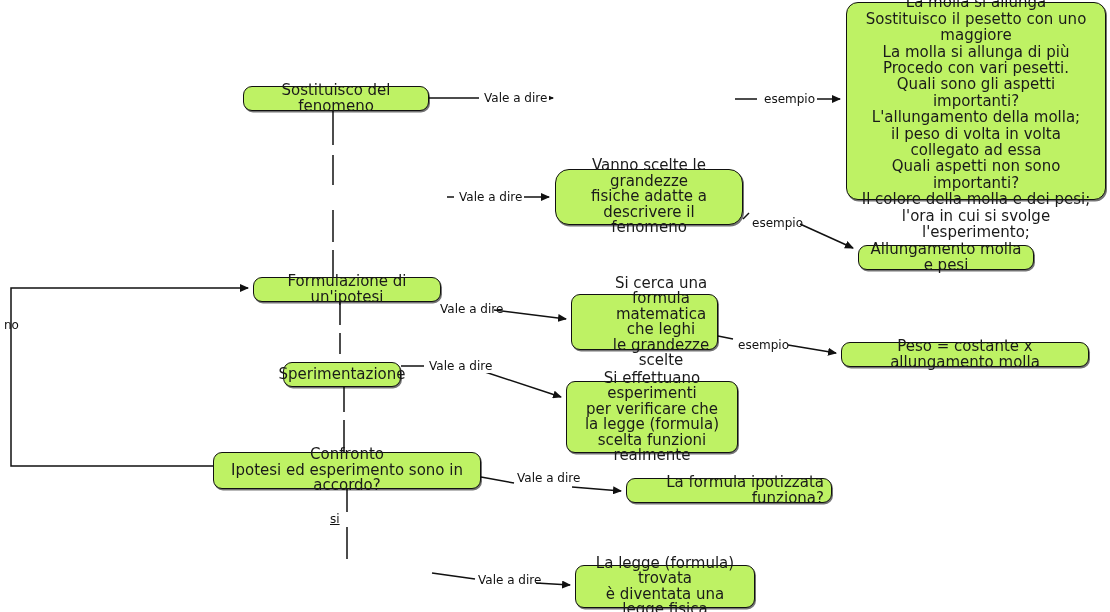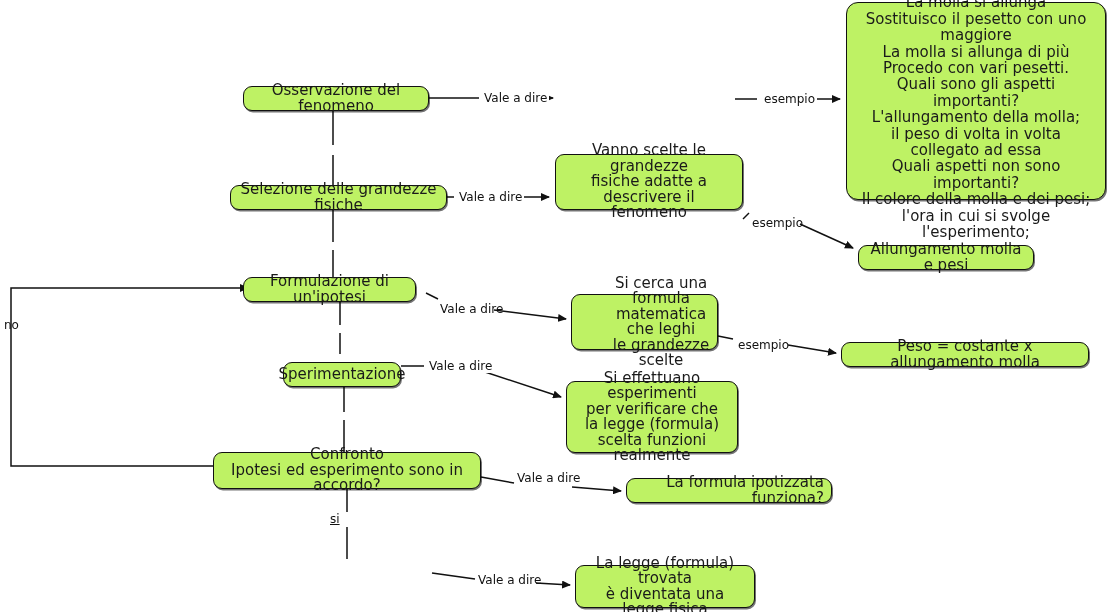--- a/index.html
+++ b/index.html
@@ -115,46 +115,45 @@
       <path d="M213,466 L11,466 L11,288 L248,288" marker-end="url(#arrow)"></path>
 
       <path d="M347,489 L347,512"></path>
       <path d="M347,527 L347,559"></path>
 
       <path d="M432,573 L475,579"></path>
       <path d="M536,583 L570,585" marker-end="url(#arrow)"></path>
     </g>
   </svg>
 
-  <div class="node" style="left:243px;top:86px;width:186px;height:25px;">Osservazione del fenomeno</div>
+  <div class="node" style="left:243px;top:86px;width:186px;height:25px;">Sostituisco del fenomeno</div>
 
 
   <div class="node big" style="left:846px;top:2px;width:260px;height:198px;">Fisso un estremo di una molla
 Appendo all'altro estremo un peso
 La molla si allunga
 Sostituisco il pesetto con uno maggiore
 La molla si allunga di più
 Procedo con vari pesetti.
 Quali sono gli aspetti importanti?
 L'allungamento della molla;
 il peso di volta in volta collegato ad essa
 Quali aspetti non sono importanti?
 Il colore della molla e dei pesi;
 l'ora in cui si svolge l'esperimento;
 ...</div>
 
-  <div class="node" style="left:230px;top:185px;width:217px;height:25px;">Selezione delle grandezze fisiche</div>
 
-  <div class="node" style="left:555px;top:154px;width:188px;height:56px;">Vanno scelte le grandezze
+  <div class="node" style="left:555px;top:169px;width:188px;height:56px;border-radius:14px;">Vanno scelte le grandezze
 fisiche adatte a descrivere il
 fenomeno</div>
 
   <div class="node" style="left:858px;top:245px;width:176px;height:25px;">Allungamento molla e pesi</div>
 
-  <div class="node" style="left:243px;top:277px;width:173px;height:25px;">Formulazione di un'ipotesi</div>
+  <div class="node" style="left:253px;top:277px;width:188px;height:25px;">Formulazione di un'ipotesi</div>
 
   <div class="node" style="left:571px;top:294px;width:147px;height:56px;padding-left:40px;">Si cerca una formula
 matematica che leghi
 le grandezze scelte</div>
 
   <div class="node" style="left:841px;top:342px;width:248px;height:25px;">Peso = costante x allungamento molla</div>
 
   <div class="node" style="left:283px;top:362px;width:118px;height:25px;">Sperimentazione</div>
 
   <div class="node" style="left:566px;top:381px;width:172px;height:72px;">Si effettuano esperimenti

